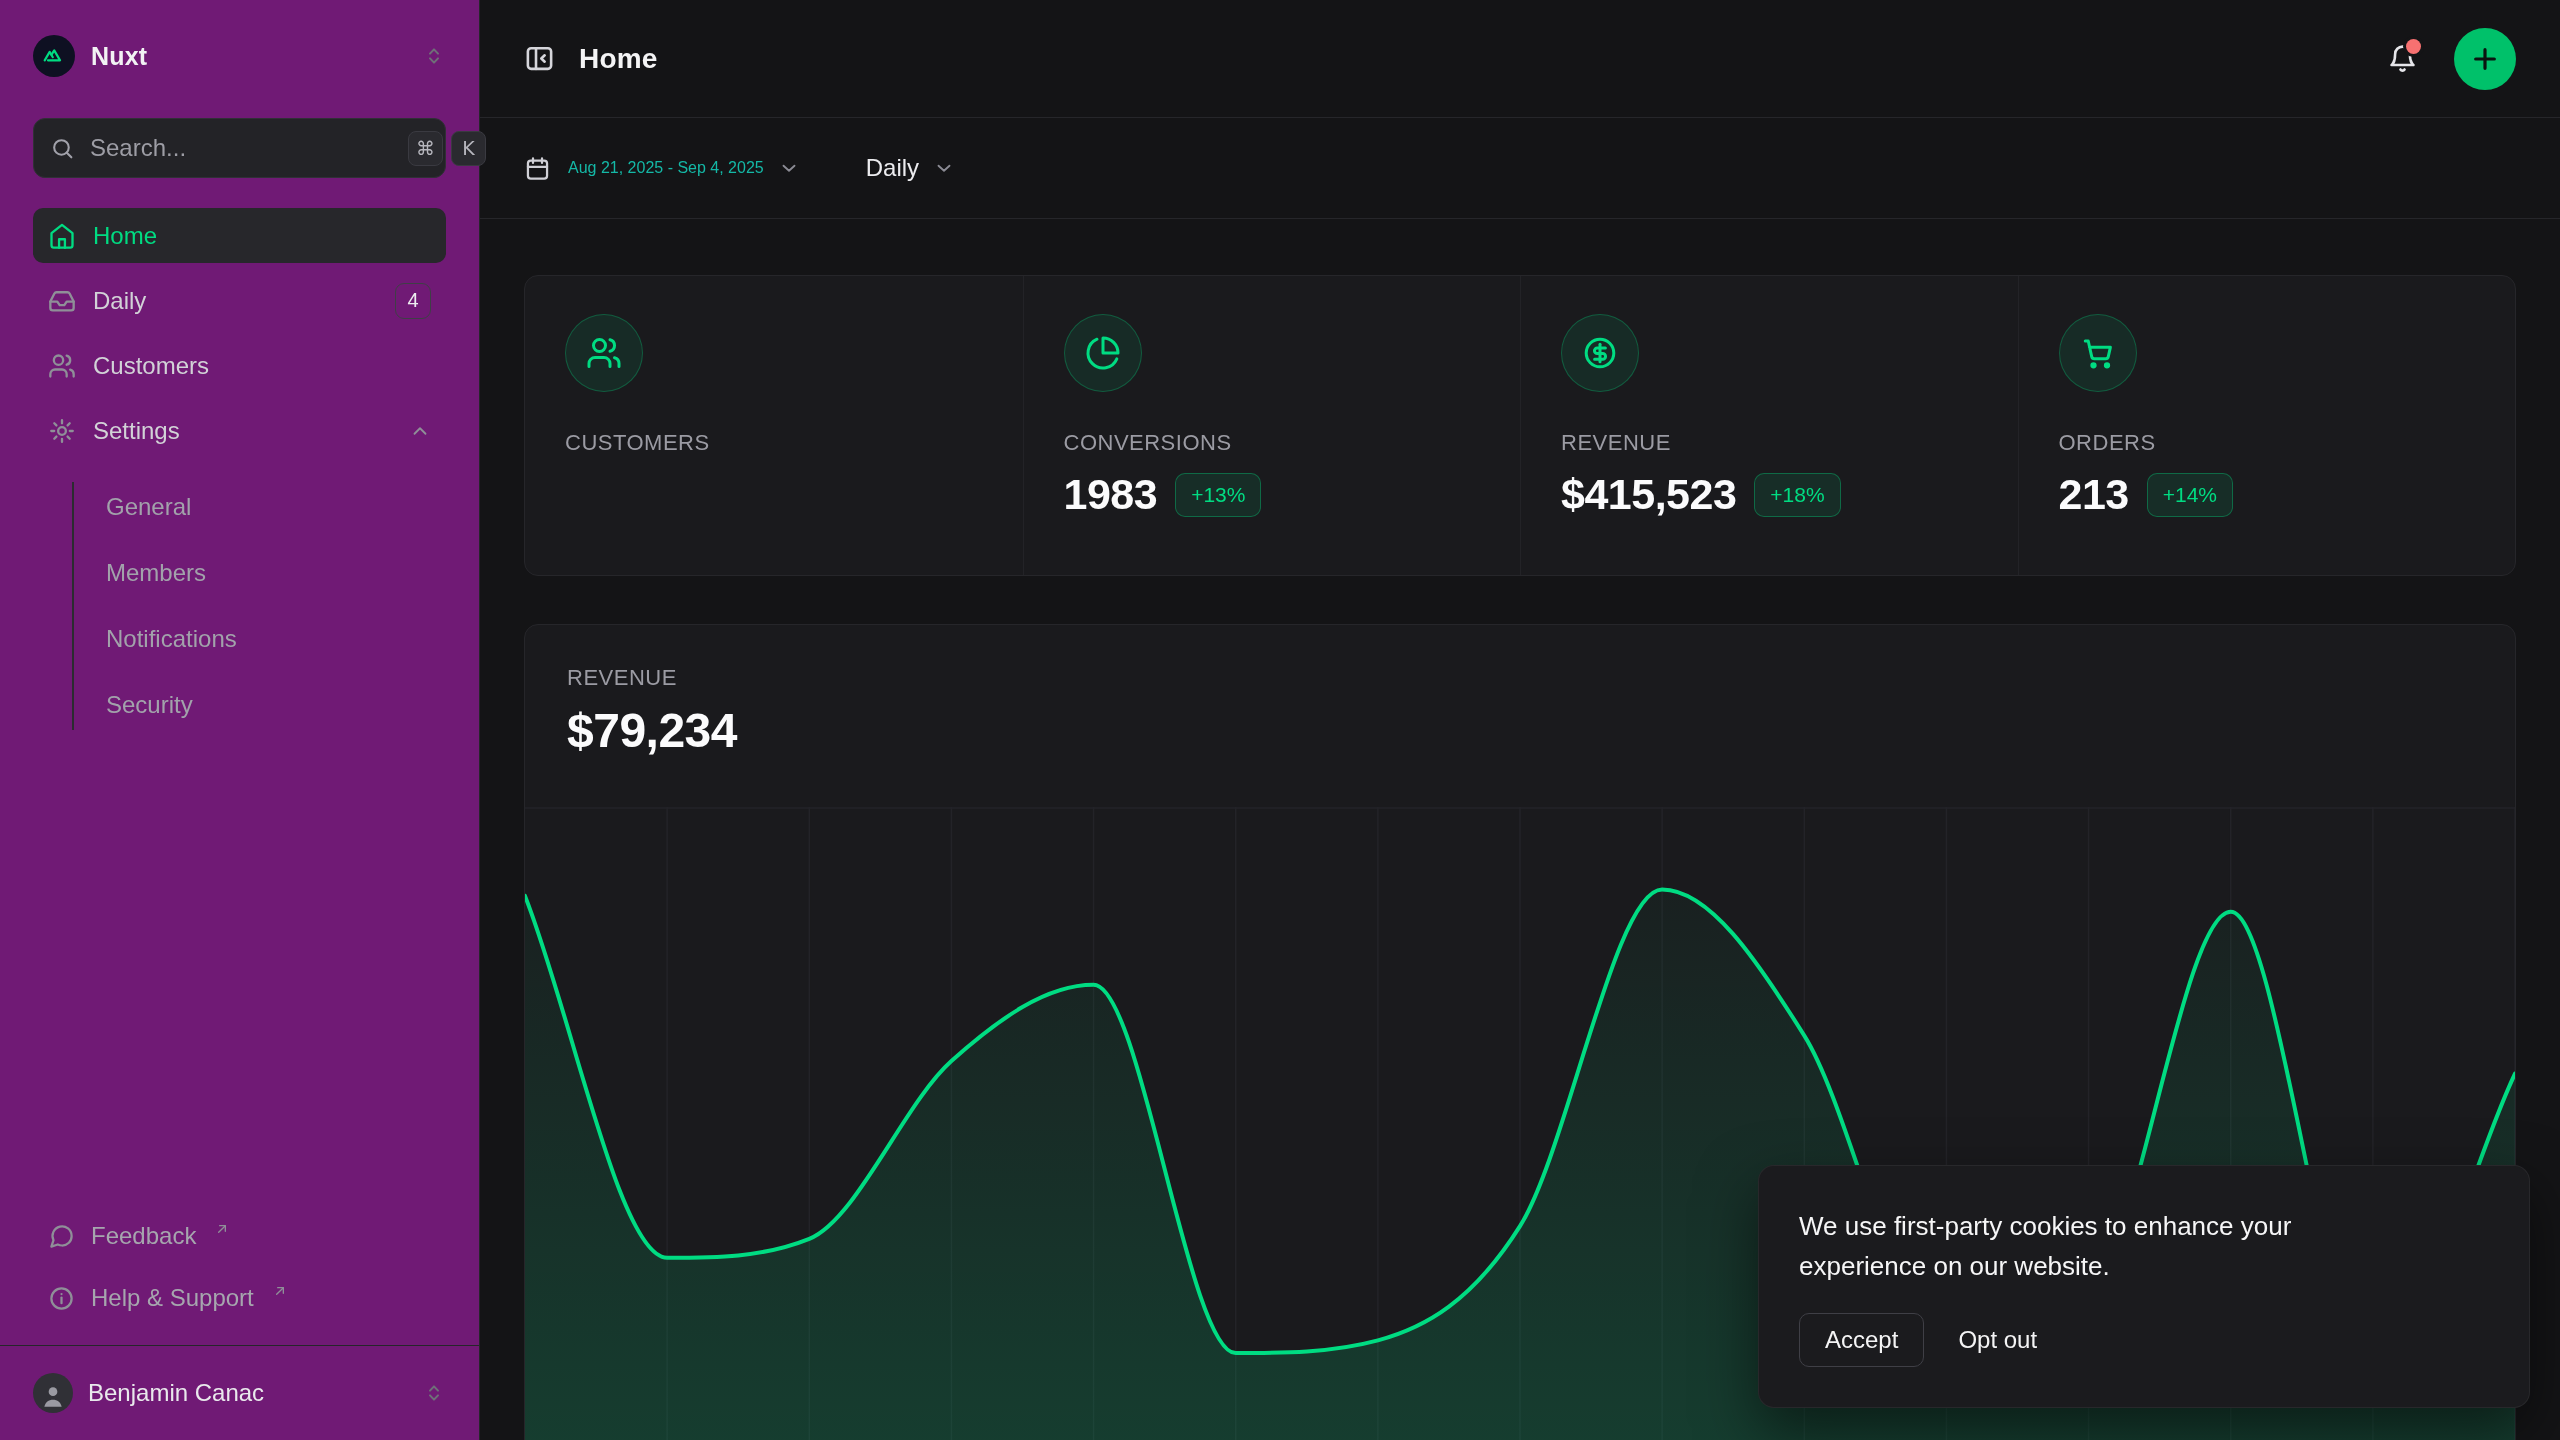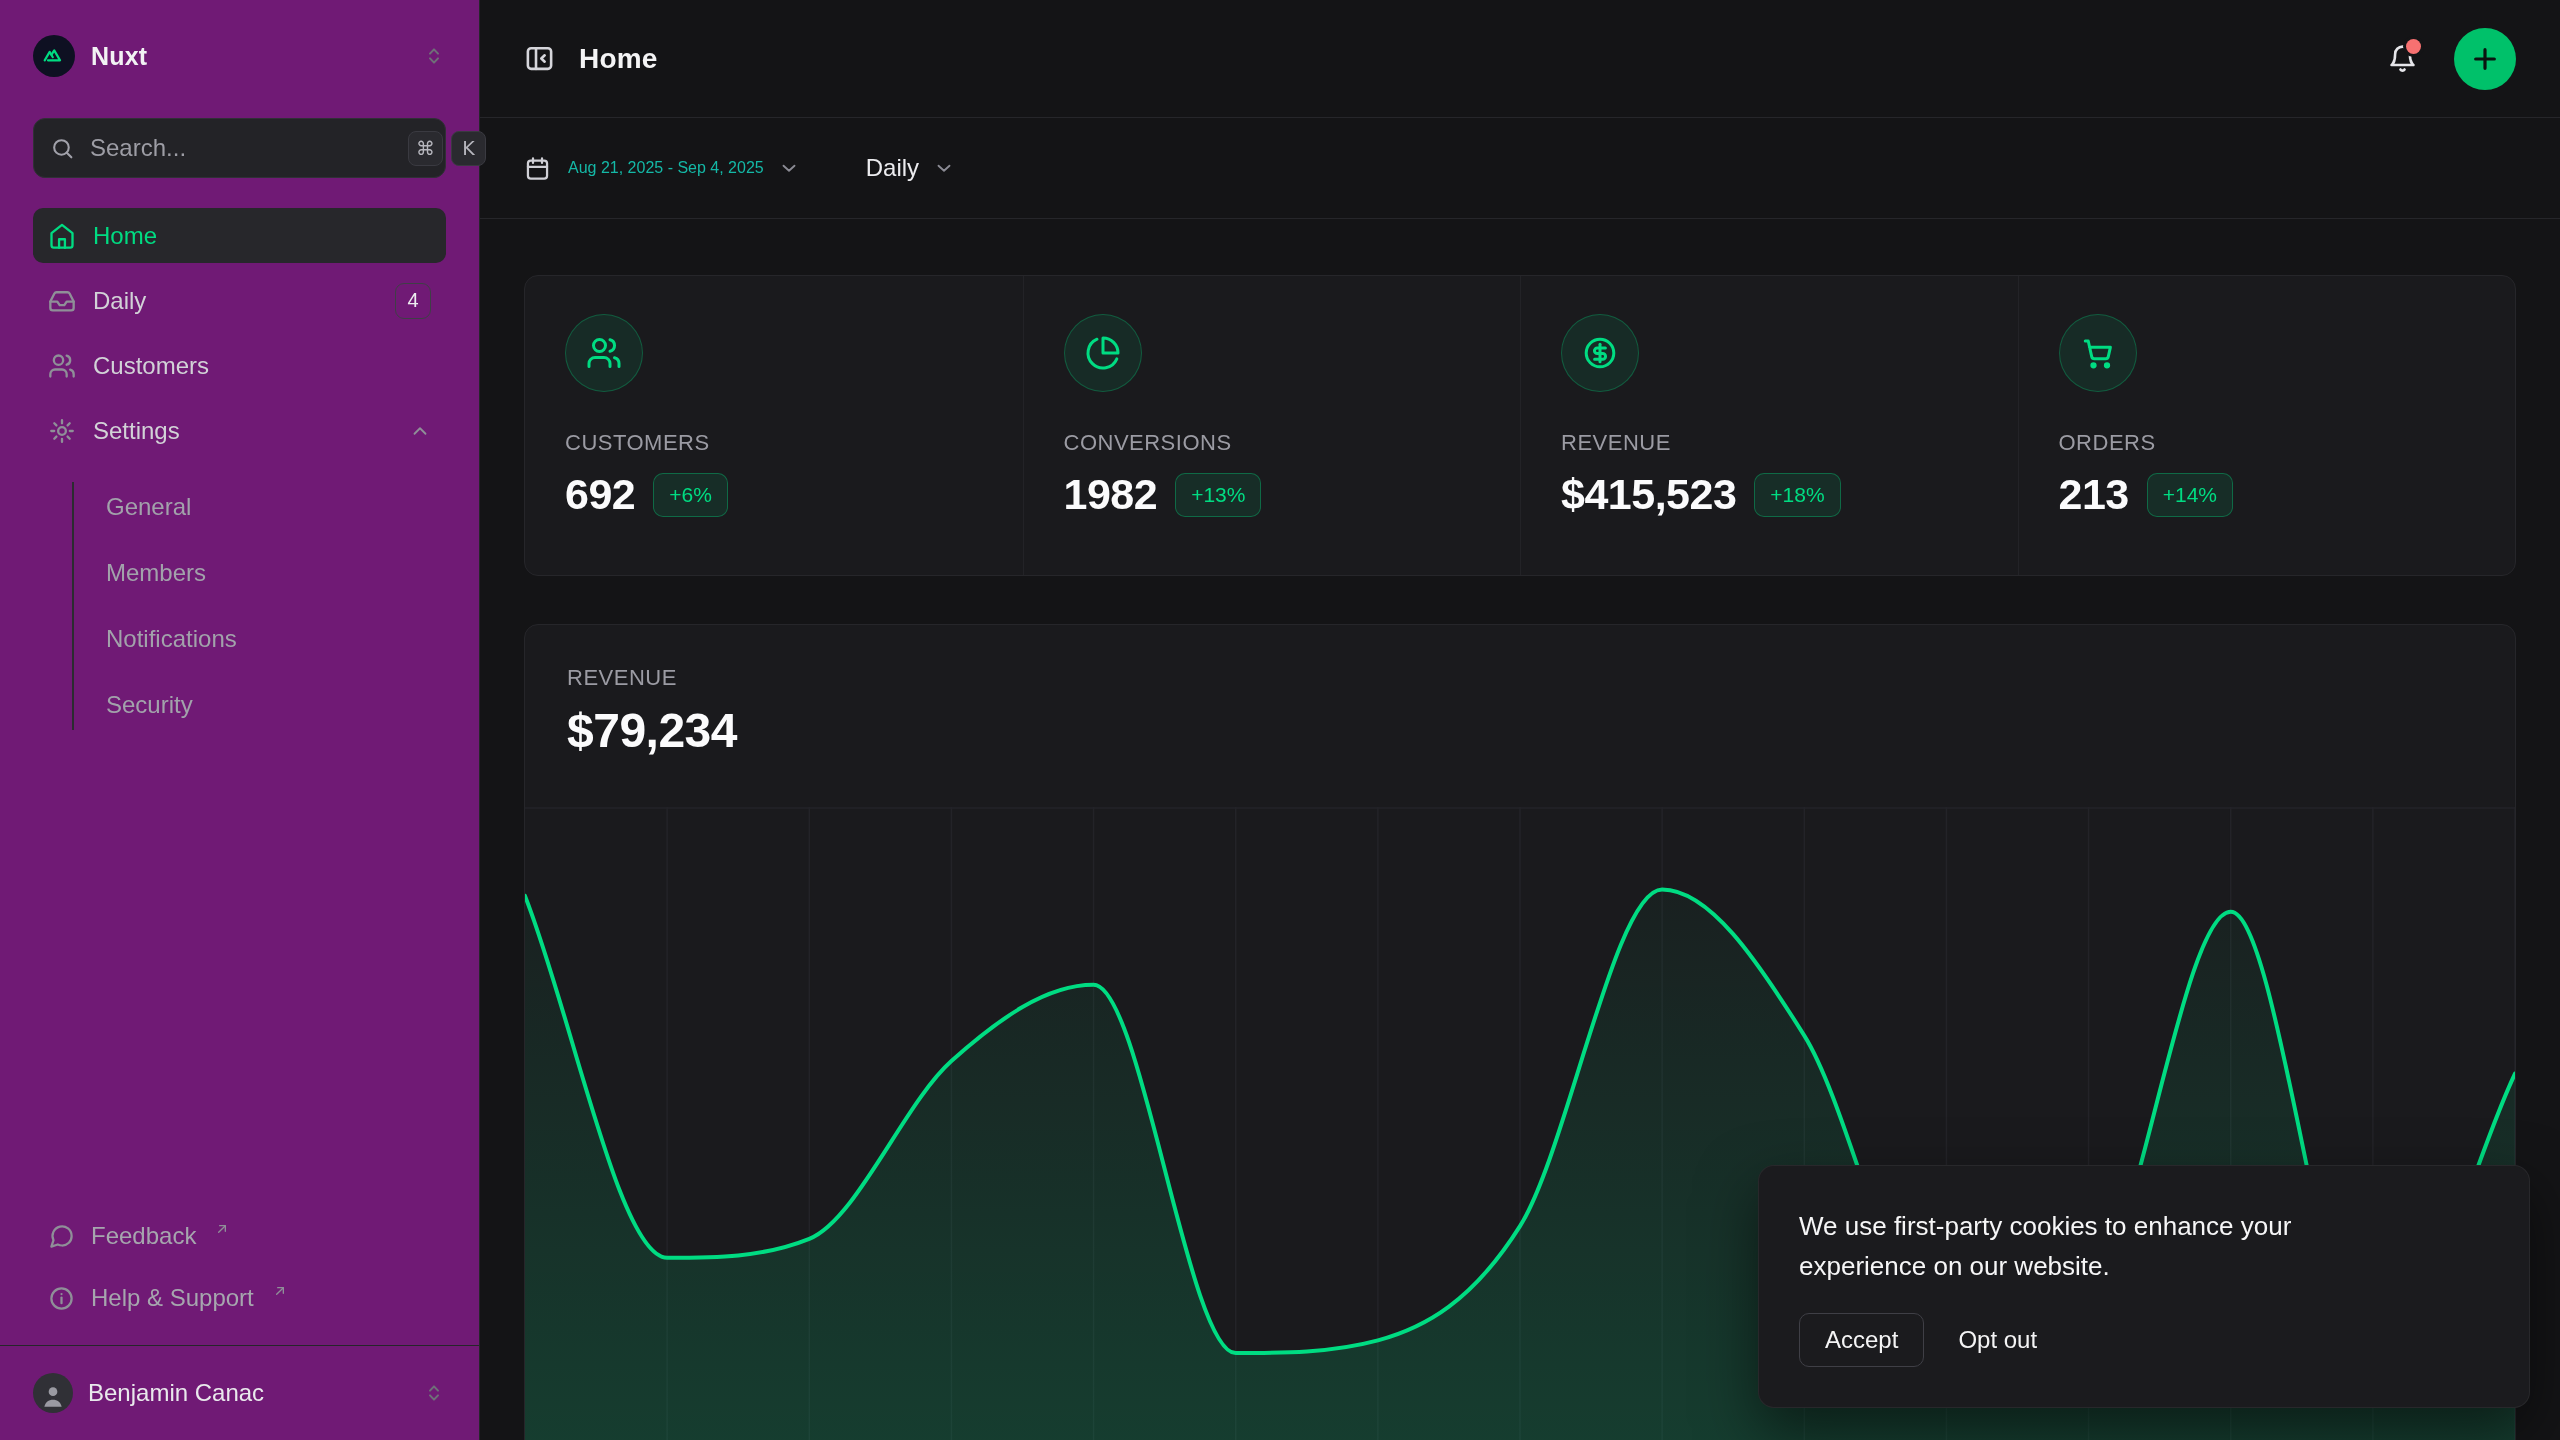--- a/index.html
+++ b/index.html
@@ -351,35 +351,31 @@
       <div class="stat-cell">
         <div class="stat-ico-wrap">
           <svg viewBox="0 0 24 24" class="ico">
               <path d="M16 21v-2a4 4 0 0 0-4-4H6a4 4 0 0 0-4 4v2"></path>
               <circle cx="9" cy="7" r="4"></circle>
               <path d="M22 21v-2a4 4 0 0 0-3-3.87"></path>
               <path d="M16 3.13a4 4 0 0 1 0 7.75"></path>
             </svg>
         </div>
         <div class="stat-label">CUSTOMERS</div>
-        <div class="stat-value-row">
-          <span class="stat-value">692</span>
-          <span class="delta-badge">+6%</span>
-        </div>
       </div>
       <div class="stat-cell">
         <div class="stat-ico-wrap">
           <svg viewBox="0 0 24 24" class="ico">
               <path d="M21.21 15.89A10 10 0 1 1 8 2.83"></path>
               <path d="M22 12A10 10 0 0 0 12 2v10z"></path>
             </svg>
         </div>
         <div class="stat-label">CONVERSIONS</div>
         <div class="stat-value-row">
-          <span class="stat-value">1982</span>
+          <span class="stat-value">1983</span>
           <span class="delta-badge">+13%</span>
         </div>
       </div>
       <div class="stat-cell">
         <div class="stat-ico-wrap">
           <svg viewBox="0 0 24 24" class="ico">
               <circle cx="12" cy="12" r="9.2"></circle>
               <path d="M15.6 8.6H10.2a1.9 1.9 0 1 0 0 3.8h3.6a1.9 1.9 0 1 1 0 3.8H8.4"></path>
               <path d="M12 17.8V6.2"></path>
             </svg>

